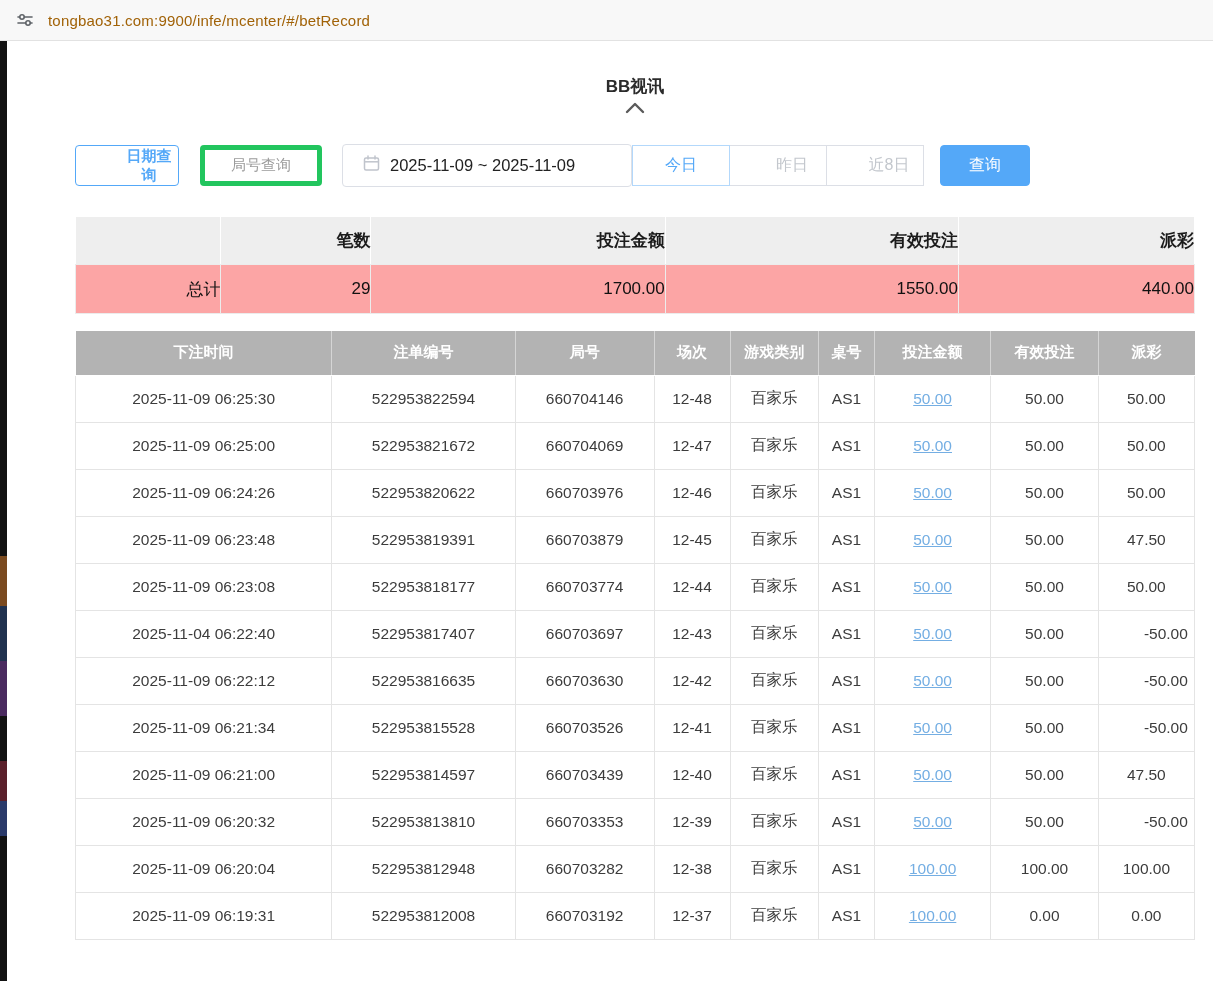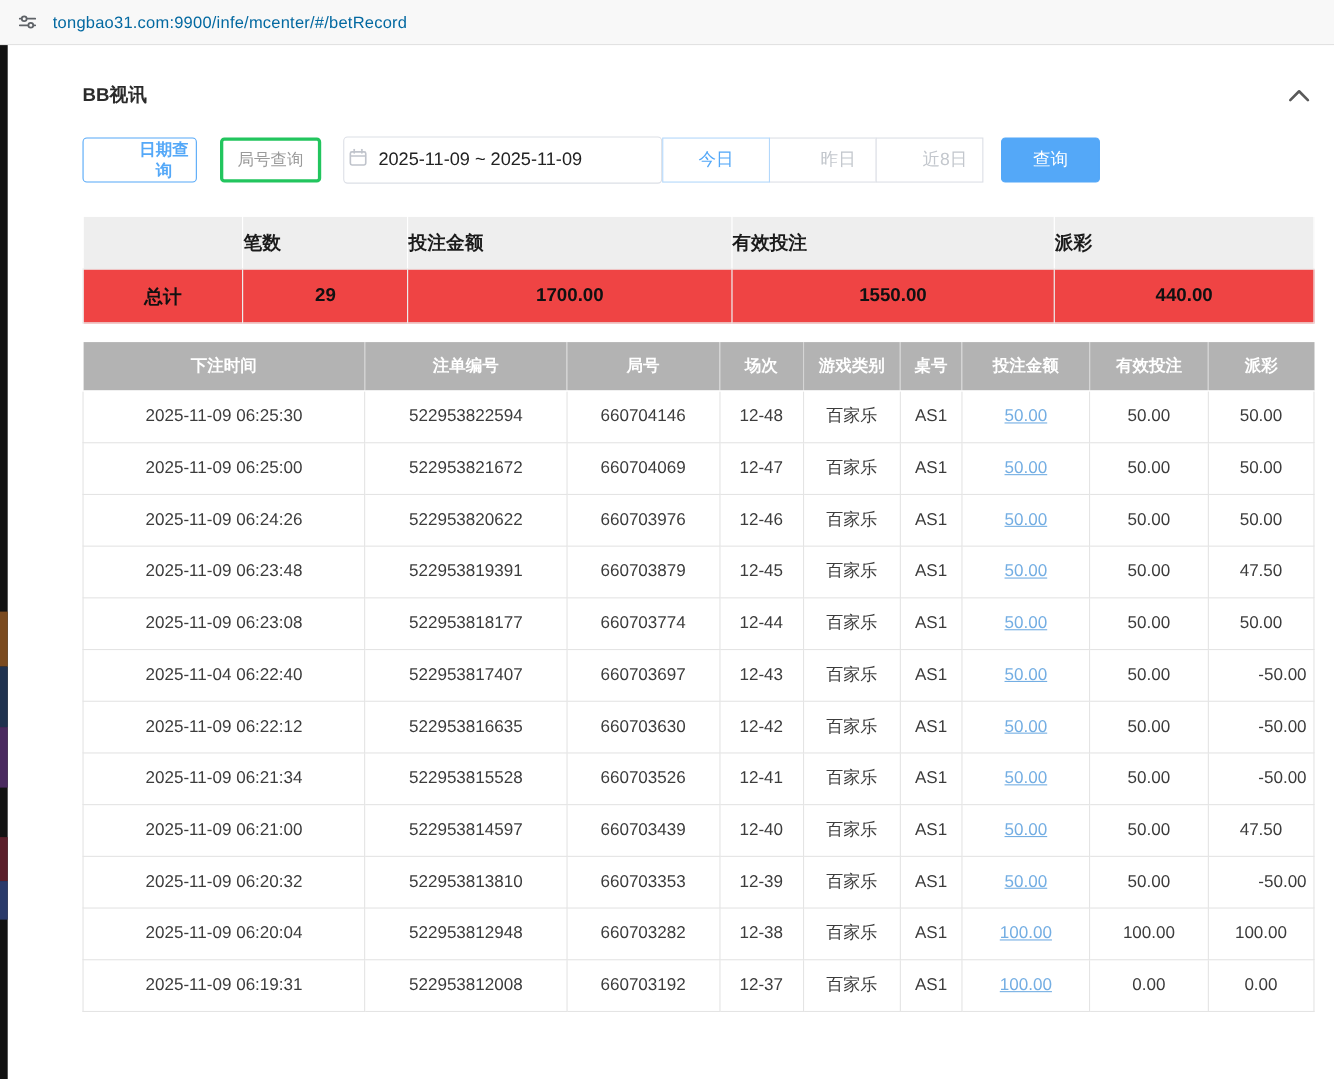--- a/index.html
+++ b/index.html
@@ -9,62 +9,62 @@
     --table-header-bg:#b3b3b3;
     --summary-header-bg:#eeeeee;
   }
   *{box-sizing:border-box;margin:0;padding:0;}
   html,body{width:1213px;height:981px;overflow:hidden;background:#fff;
     font-family:"Liberation Sans","DejaVu Sans",sans-serif;}
 
   
   .browser-bar{height:41px;background:#f8f8f8;border-bottom:1px solid #e2e2e2;
     display:flex;align-items:center;padding:0 16px;gap:14px;}
-  .browser-bar .url{font-size:15px;color:#0369a1;letter-spacing:.2px;}
+  .browser-bar .url{font-size:15px;color:#a16207;letter-spacing:.2px;}
   .site-icon{width:18px;height:18px;display:inline-flex;align-items:center;justify-content:center;}
 
   
   .left-strip{position:absolute;left:0;top:41px;bottom:0;width:7px;background:#121212;z-index:5;}
   .left-strip .frag{position:absolute;left:0;width:7px;}
   .frag.f1{top:515px;height:50px;background:#7a4a1f;}
   .frag.f2{top:565px;height:55px;background:#20324f;}
   .frag.f3{top:620px;height:55px;background:#4a2a5f;}
   .frag.f4{top:720px;height:40px;background:#5a1f2a;}
   .frag.f5{top:760px;height:35px;background:#2a3a6a;}
 
   
   .content{padding:34px 18px 0 75px;}
 
-  .panel-head{display:flex;align-items:center;justify-content:space-between;}
+  .panel-head{display:flex;align-items:center;justify-content:center;flex-direction:column;}
   .panel-title{font-size:17px;font-weight:bold;color:#2b2b2b;}
   .collapse-btn{background:none;border:none;cursor:pointer;padding:4px;line-height:0;}
 
   
   .filter-row{margin-top:26px;display:flex;align-items:center;}
   .btn{height:41px;border-radius:4px;background:#fff;font-size:15px;cursor:pointer;
     display:inline-flex;align-items:center;justify-content:center;}
   .btn-date-query{width:104px;border:1px solid var(--accent);color:var(--accent);font-weight:bold;padding-left:44px;}
-  .btn-round-query{width:92px;border:3px solid #22c55e;color:#9a9a9a;margin-left:21px;}
+  .btn-round-query{width:122px;border:5px solid #22c55e;color:#9a9a9a;margin-left:21px;}
   .date-picker{margin-left:20px;width:290px;height:43px;border:1px solid #dcdfe6;border-radius:4px;
-    display:flex;align-items:center;padding:0 4px;gap:10px;cursor:pointer;background:#fff;}
+    display:flex;align-items:center;padding:0 20px;gap:10px;cursor:pointer;background:#fff;}
   .date-picker .date-text{font-size:16.5px;color:#222;white-space:nowrap;}
   .quick-group{display:flex;}
   .quick-group .btn{width:98px;border:1px solid #dcdfe6;border-radius:0;color:#c3c7cd;font-size:16px;}
   .quick-group .btn+.btn{margin-left:-1px;padding-left:28px;}
   .quick-group .btn.active{border-color:#b3d8fb;color:var(--accent);position:relative;z-index:2;}
   .btn-search{margin-left:16px;width:90px;background:var(--accent);border:1px solid var(--accent);
     color:#fff;font-size:16px;}
 
   
   table{border-collapse:collapse;width:100%;}
   .summary-table{margin-top:29px;font-size:17px;}
   .summary-table th{background:var(--summary-header-bg);height:48px;font-weight:600;color:#1b1b1b;
-    border:1px solid #fff;border-bottom:1px solid #ececec;text-align:left;}
-  .summary-table td{height:49px;text-align:center;font-weight:bold;color:#111;
-    border:1px solid #ececec;background:#ef4444;}
+    border:1px solid #fff;border-bottom:1px solid #ececec;text-align:right;}
+  .summary-table td{height:49px;text-align:right;font-weight:normal;color:#111;
+    border:1px solid #ececec;background:#fca5a5;}
 
   
   .bet-table{margin-top:17px;font-size:15px;text-align:center;}
   .bet-table th{background:var(--table-header-bg);color:#fff;font-weight:bold;height:44px;
     border-right:1px solid rgba(255,255,255,.45);border-bottom:1px solid rgba(255,255,255,.45);}
   .bet-table th:last-child{border-right:none;}
   .bet-table td{height:47px;border:1px solid #e4e4e4;color:#3c3c3c;background:#fff;font-size:15.5px;}
   .bet-link{color:var(--link);text-decoration:underline;}
   .neg{color:var(--negative);padding-left:39px;}
 </style>

